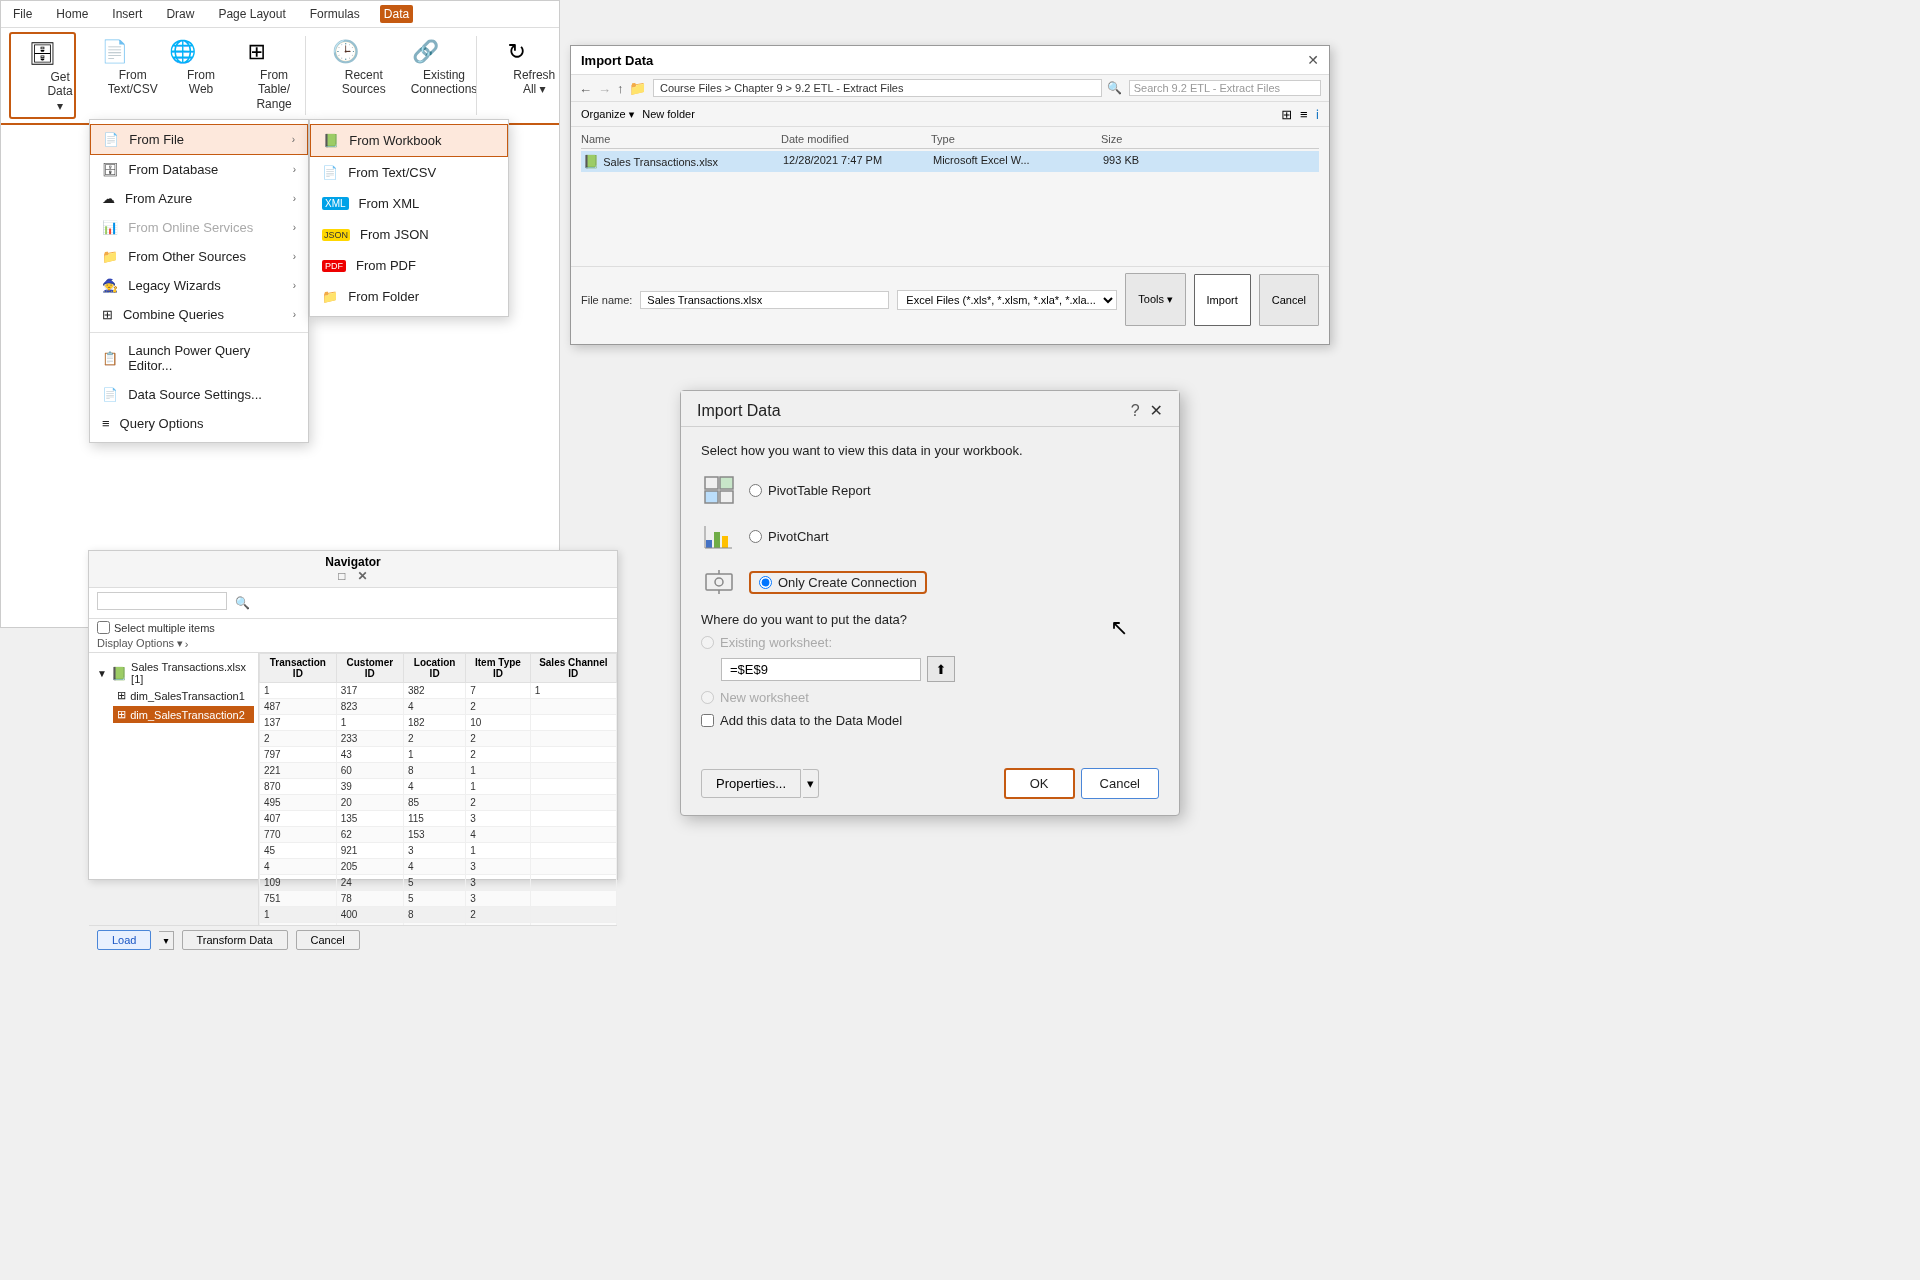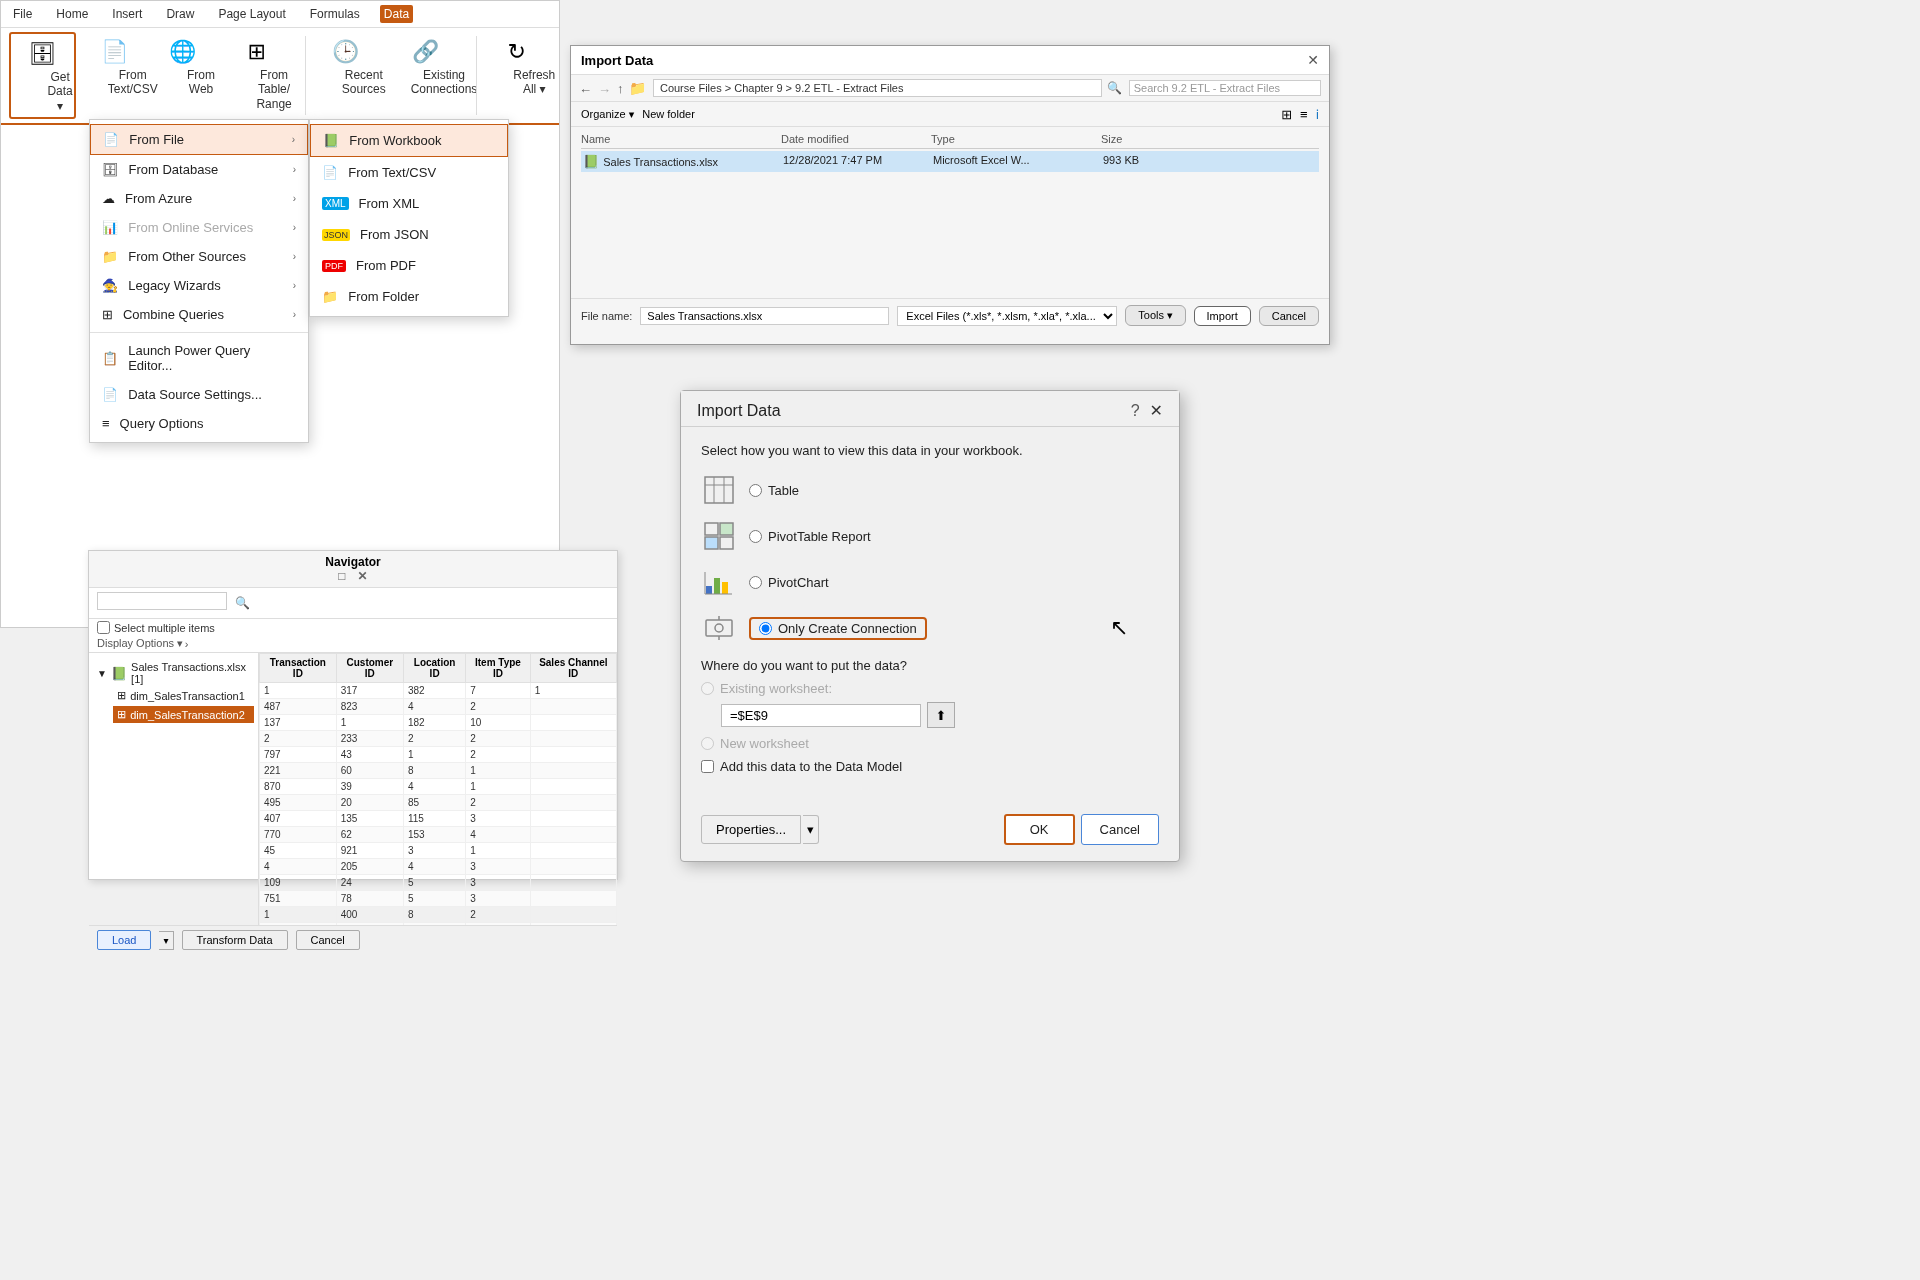--- a/index.html
+++ b/index.html
@@ -240,26 +240,26 @@
       font-size: 11px;
       background: #fff;
     }
     .footer-select {
       border: 1px solid #ccc;
       padding: 2px 4px;
       font-size: 11px;
       background: #fff;
     }
     .footer-btn {
-      padding: 3px 12px;
+      padding: 19px 12px;
       font-size: 11px;
       background: #e8e8e8;
       border: 1px solid #aaa;
       cursor: pointer;
-      border-radius: 6px;
+      border-radius: 1px;
     }
     .footer-btn.primary {
       background: #fff;
       border: 1px solid #666;
     }
 
     
     .navigator-panel {
       position: absolute;
       top: 550px;
@@ -936,34 +936,20 @@
   <div class="import-dialog-title-bar">
     <span class="import-dialog-title">Import Data</span>
     <div class="import-dialog-controls">
       <span class="import-dialog-question">?</span>
       <span class="import-dialog-x">✕</span>
     </div>
   </div>
   <div class="import-dialog-body">
     <div class="import-dialog-label">Select how you want to view this data in your workbook.</div>
 
-    <div class="import-option-row">
-      <div class="import-option-icon">
-        <svg width="30" height="28" viewBox="0 0 30 28">
-          <rect x="1" y="1" width="28" height="26" fill="none" stroke="#888" stroke-width="1.5"></rect>
-          <line x1="1" y1="9" x2="29" y2="9" stroke="#888" stroke-width="1"></line>
-          <line x1="10" y1="1" x2="10" y2="27" stroke="#888" stroke-width="1"></line>
-          <line x1="20" y1="1" x2="20" y2="27" stroke="#888" stroke-width="1"></line>
-        </svg>
-      </div>
-      <label class="import-option-radio">
-        <input type="radio" name="view-option" style="">
-        <span>Table</span>
-      </label>
-    </div>
 
     <div class="import-option-row">
       <div class="import-option-icon">
         <svg width="30" height="28" viewBox="0 0 30 28">
           <rect x="1" y="1" width="13" height="12" fill="none" stroke="#888" stroke-width="1.5"></rect>
           <rect x="16" y="1" width="13" height="12" fill="#c8e6c9" stroke="#888" stroke-width="1.5"></rect>
           <rect x="1" y="15" width="13" height="12" fill="#bbdefb" stroke="#888" stroke-width="1.5"></rect>
           <rect x="16" y="15" width="13" height="12" fill="none" stroke="#888" stroke-width="1.5"></rect>
         </svg>
       </div>

